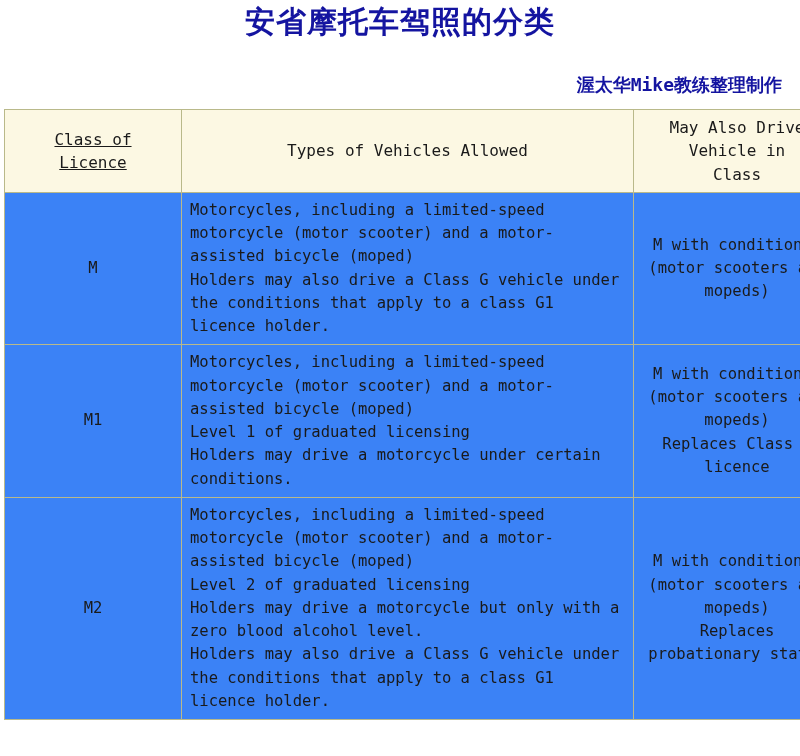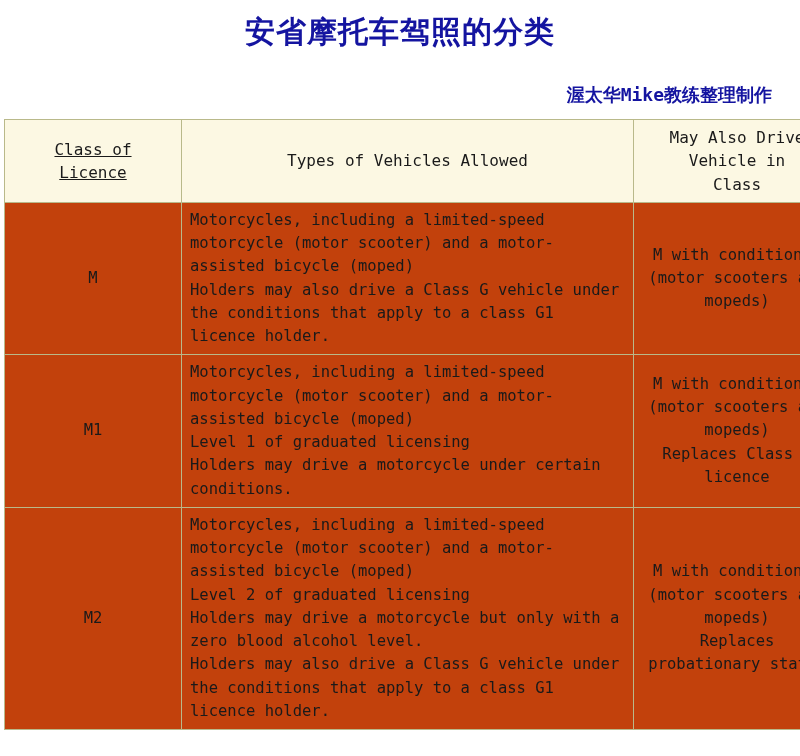--- a/index.html
+++ b/index.html
@@ -18,31 +18,31 @@
     width: 800px;
     height: 756px;
   }
   .title {
     text-align: center;
     color: #1414a0;
     font-family: Liberation Sans, sans-serif;
     font-weight: bold;
     font-size: 30px;
     letter-spacing: 1px;
-    margin-top: 12px;
+    margin-top: 2px;
     margin-bottom: 4px;
   }
   .byline {
     text-align: right;
     color: #1414a0;
     font-family: "DejaVu Sans Mono", monospace;
     font-weight: bold;
     font-size: 18px;
     line-height: 1.35;
-    padding-right: 28px;
+    padding-right: 18px;
     margin-top: 30px;
   }
   .byline div {
     white-space: nowrap;
   }
   table.licence {
     border-collapse: collapse;
     width: 792px;
     margin-left: 4px;
     margin-top: 12px;
@@ -57,21 +57,21 @@
     padding: 6px 8px;
   }
   table.licence thead th {
     background: #fcf8e3;
     font-weight: normal;
     font-size: 16px;
     text-align: center;
     line-height: 1.45;
   }
   table.licence tbody td {
-    background: #c2410c;
+    background: #3b82f6;
     font-size: 15.5px;
     line-height: 1.5;
   }
   .col-class {
     width: 160px;
     text-align: center;
   }
   .col-types {
     width: 435px;
     text-align: left;

